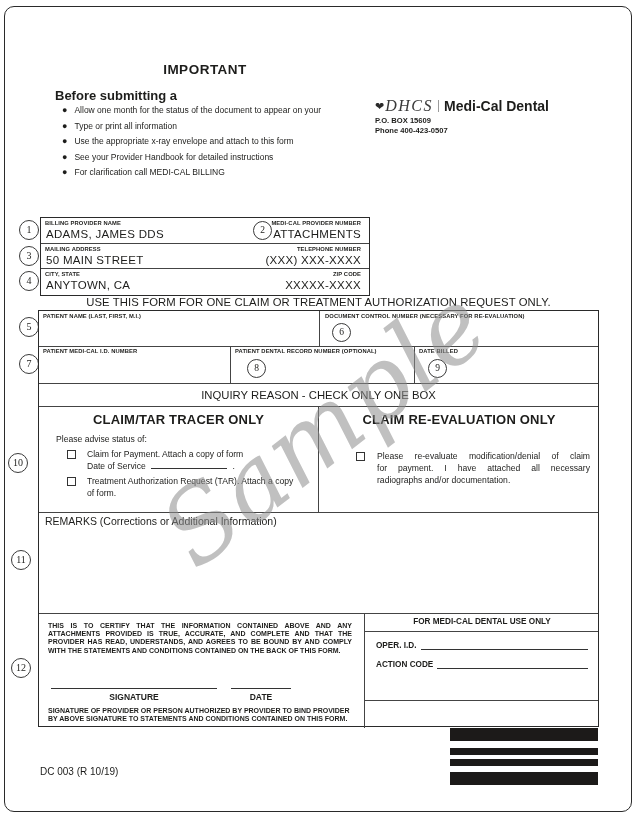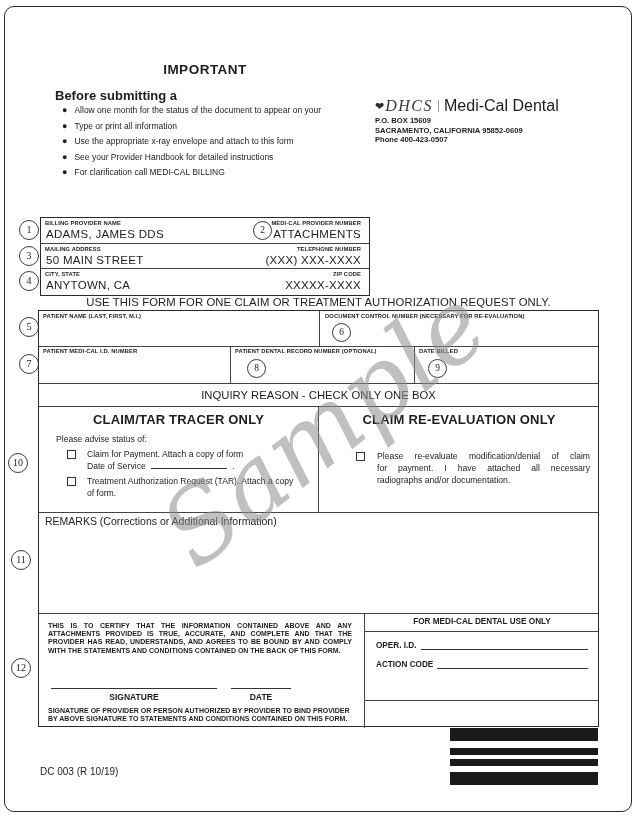--- a/index.html
+++ b/index.html
@@ -16,21 +16,21 @@
   .bullets { position:absolute; left:62px; top:103px; width:310px; list-style:none; }
   .bullets li { display:flex; margin-bottom:1px; }
   .dot { font-size:9px; line-height:14.5px; margin-right:7px; }
   .bline { display:block; font-size:8.5px; line-height:14.5px; }
 
   .agency { position:absolute; left:375px; top:99px; width:230px; }
   .logo-row { display:flex; align-items:center; height:14px; }
   .heart { font-size:11px; color:#2a2a2a; margin-right:1px; }
   .acronym { font-family:"Liberation Serif", serif; font-size:16px; letter-spacing:1.5px; color:#3a3a3a;font-style:italic; }
   .logo-sep { width:1px; height:12px; background:#9a9a9a; margin:0 5px; }
-  .logo-name { font-weight:normal; font-size:16px; }
+  .logo-name { font-weight:bold; font-size:14px; }
   .addr { font-weight:bold; font-size:7.6px; line-height:9.6px; margin-top:3px; }
 
   
   .circ { position:absolute; width:20px; height:20px; border:1px solid #3a3a3a; border-radius:50%;
           font-family:"Liberation Serif", serif; font-size:10px; line-height:18px; text-align:center;
           background:#fff0; }
 
   
   .provider { position:absolute; left:40px; top:217px; width:330px; border:1.2px solid #2a2a2a; }
   .prow { position:relative; height:25.5px; border-bottom:1px solid #444; }
@@ -119,21 +119,20 @@
 
   <div class="agency">
     <div class="logo-row">
       <span class="heart">❤</span>
       <span class="acronym">DHCS</span>
       <span class="logo-sep"></span>
       <span class="logo-name">Medi-Cal Dental</span>
     </div>
     <div class="addr">
       <div>P.O. BOX 15609</div>
-      <div>SACRAMENTO, CALIFORNIA 95852-0609</div>
       <div>Phone 400-423-0507</div>
     </div>
   </div>
 
   <div class="circ" style="left:19px; top:220px;">1</div>
   <div class="circ" style="left:19px; top:246px;">3</div>
   <div class="circ" style="left:19px; top:271px;">4</div>
   <div class="circ" style="left:19px; top:317px;">5</div>
   <div class="circ" style="left:19px; top:354px;">7</div>
   <div class="circ" style="left:8px; top:453px;">10</div>

